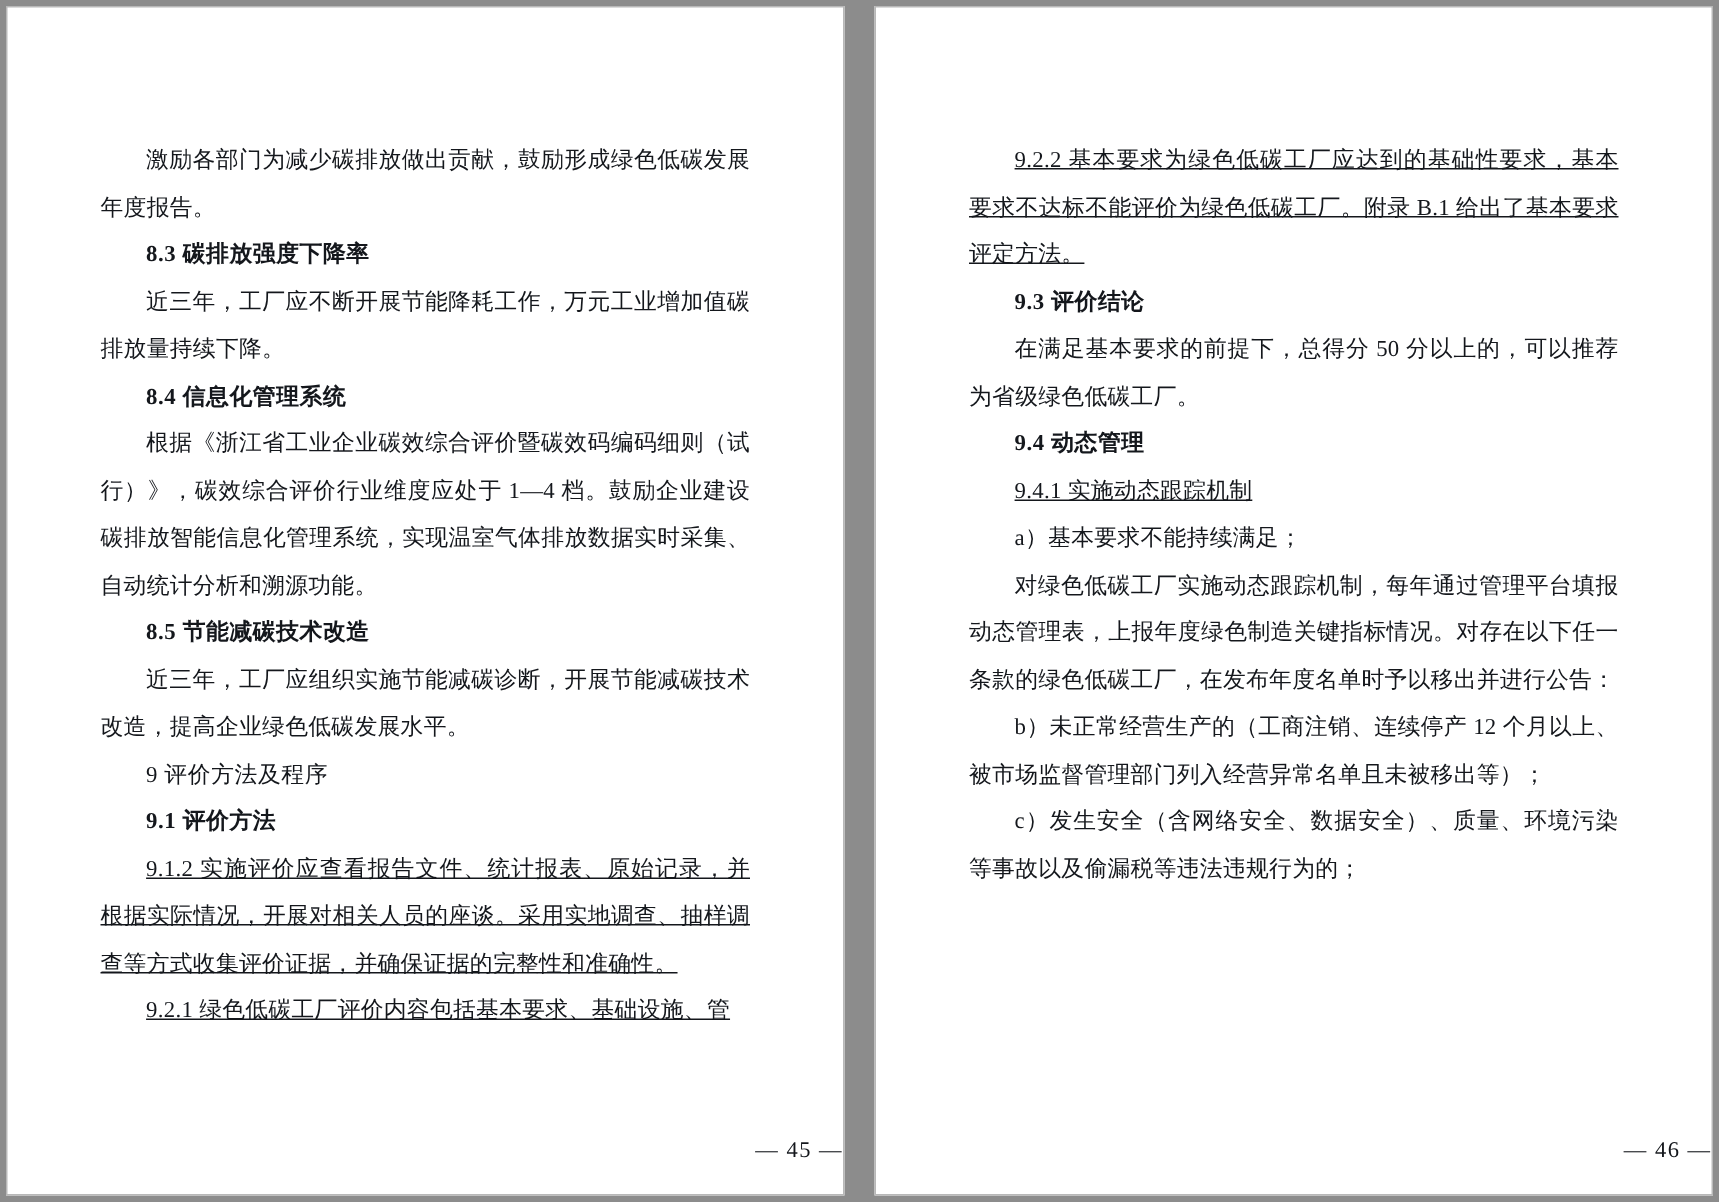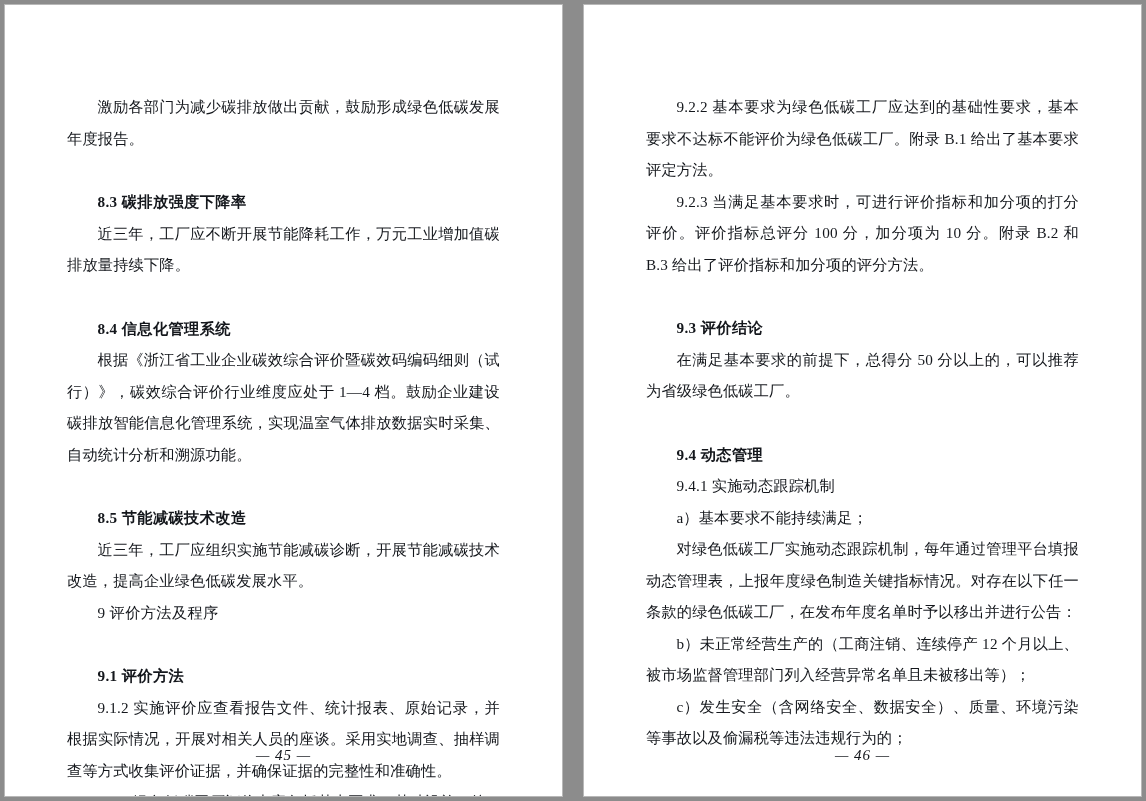--- a/index.html
+++ b/index.html
@@ -46,39 +46,38 @@
     text-justify: inter-ideograph;
     letter-spacing: 0.2px;
   }
   p.indent {
     text-indent: 2em;
   }
   p.head {
     font-weight: bold;
     text-indent: 2em;
     letter-spacing: 0.4px;
-    margin-top: 32px;
   }
   p.head-major {
     text-indent: 2em;
     letter-spacing: 0.4px;
   }
   p.num {
     text-indent: 2em;
+    text-decoration: underline;
   }
   .folio {
     position: absolute;
-    bottom: 32px;
+    bottom: 20px;
     left: 0;
     right: 0;
-    text-align: center;
+    text-align: right;
     font-size: 15px;
     color: #14171c;
     letter-spacing: 1px;
-    font-style: italic;
   }
 </style>
 </head>
 <body>
 
 <div class="spread">
 
   <div class="page">
     <div class="page-inner">
       <p class="indent">激励各部门为减少碳排放做出贡献，鼓励形成绿色低碳发展年度报告。</p>
@@ -92,21 +91,20 @@
       <p class="head">9.1  评价方法</p>
       <p class="num">9.1.2  实施评价应查看报告文件、统计报表、原始记录，并根据实际情况，开展对相关人员的座谈。采用实地调查、抽样调查等方式收集评价证据，并确保证据的完整性和准确性。</p>
       <p class="num">9.2.1  绿色低碳工厂评价内容包括基本要求、基础设施、管</p>
     </div>
     <div class="folio">— 45 —</div>
   </div>
 
   <div class="page">
     <div class="page-inner">
       <p class="num">9.2.2  基本要求为绿色低碳工厂应达到的基础性要求，基本要求不达标不能评价为绿色低碳工厂。附录 B.1 给出了基本要求评定方法。</p>
-      <p class="num">9.2.3  当满足基本要求时，可进行评价指标和加分项的打分评价。评价指标总评分 100 分，加分项为 10 分。附录 B.2 和 B.3 给出了评价指标和加分项的评分方法。</p>
       <p class="head">9.3  评价结论</p>
       <p class="indent">在满足基本要求的前提下，总得分 50 分以上的，可以推荐为省级绿色低碳工厂。</p>
       <p class="head">9.4  动态管理</p>
       <p class="num">9.4.1  实施动态跟踪机制</p>
       <p class="indent">a）基本要求不能持续满足；</p>
       <p class="indent">对绿色低碳工厂实施动态跟踪机制，每年通过管理平台填报动态管理表，上报年度绿色制造关键指标情况。对存在以下任一条款的绿色低碳工厂，在发布年度名单时予以移出并进行公告：</p>
       <p class="indent">b）未正常经营生产的（工商注销、连续停产 12 个月以上、被市场监督管理部门列入经营异常名单且未被移出等）；</p>
       <p class="indent">c）发生安全（含网络安全、数据安全）、质量、环境污染等事故以及偷漏税等违法违规行为的；</p>
     </div>
     <div class="folio">— 46 —</div>

